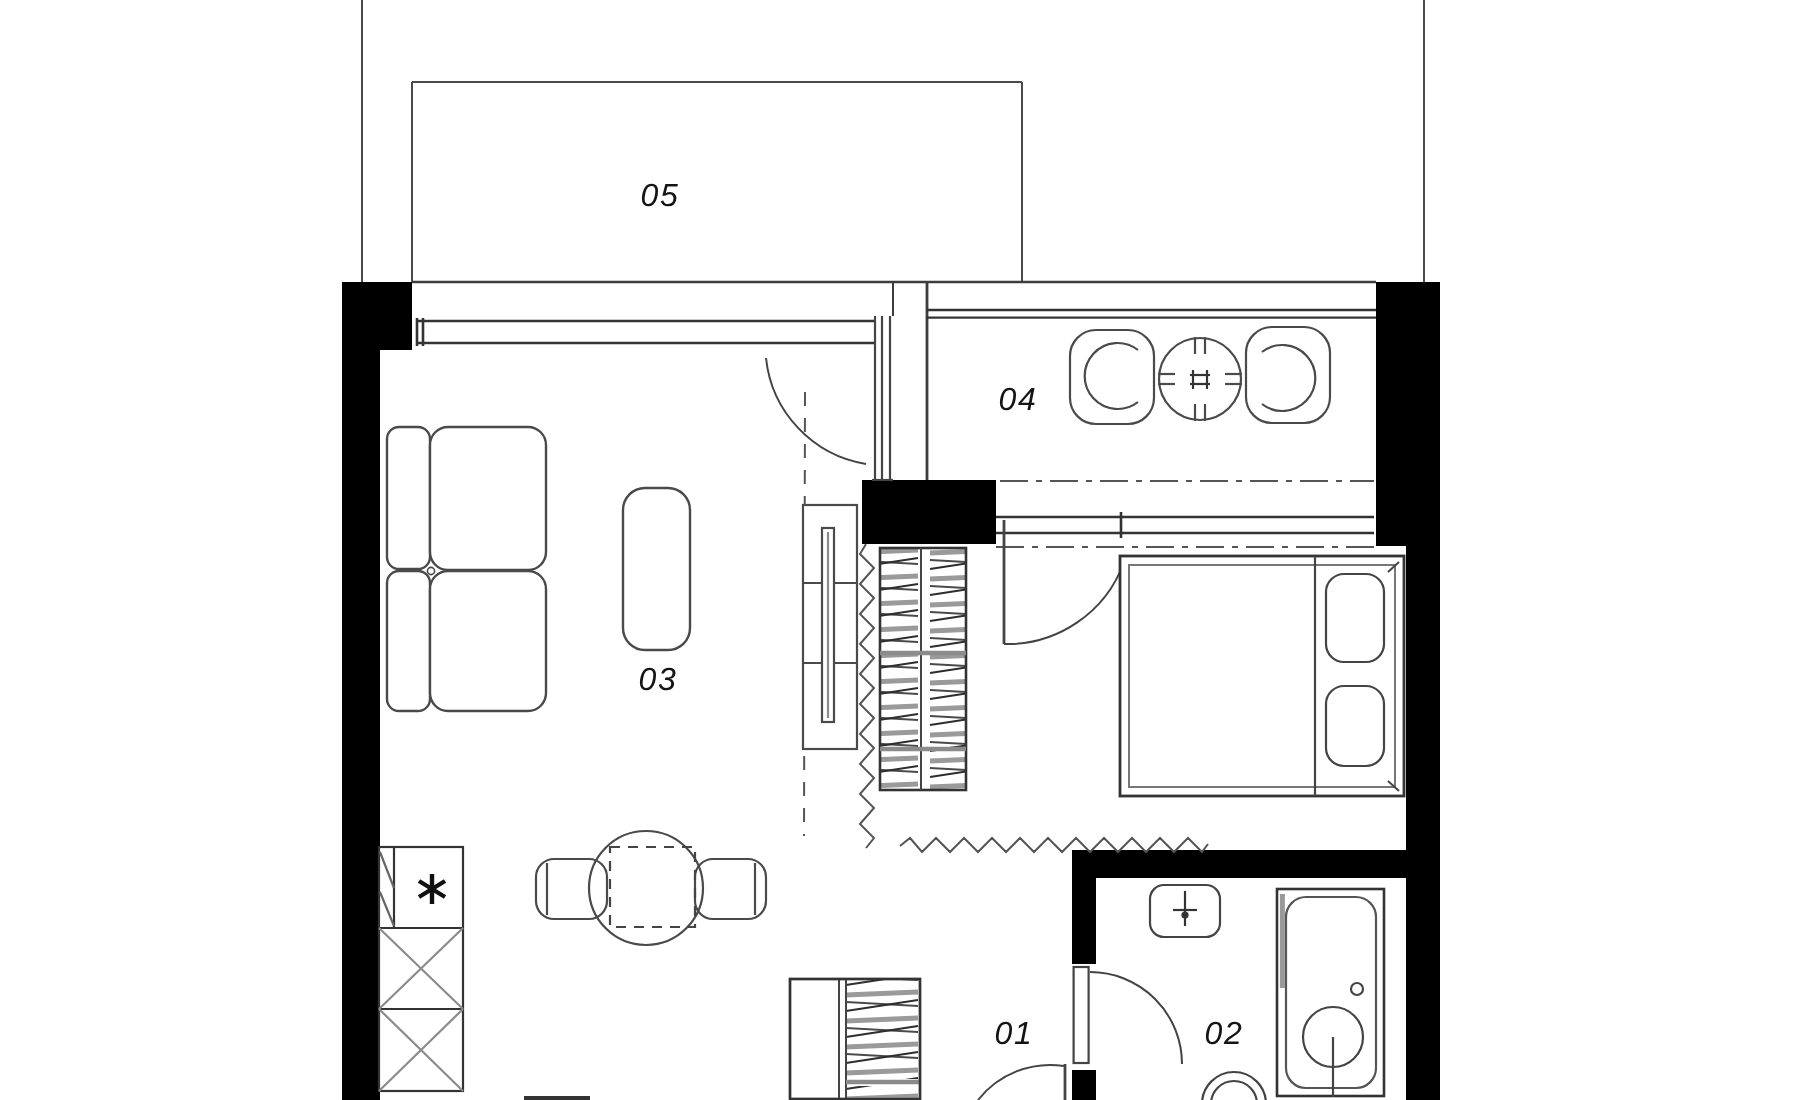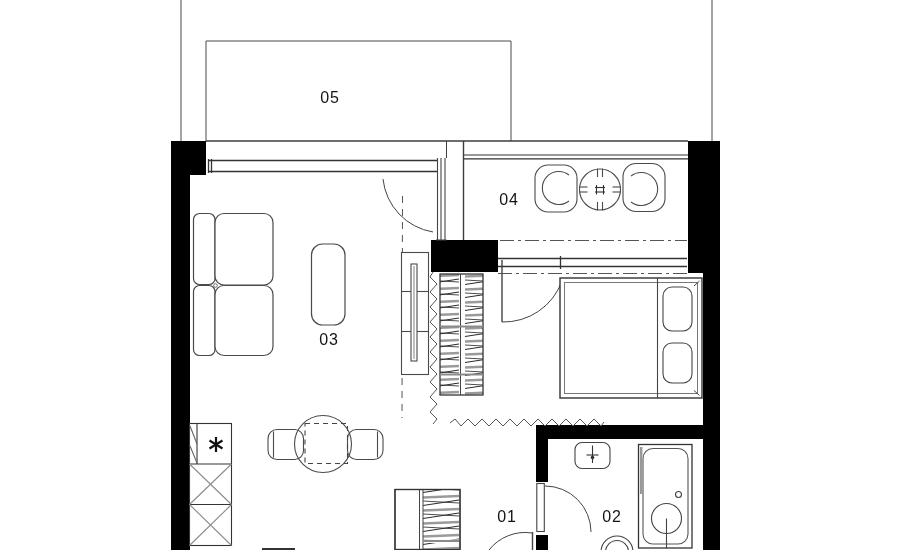--- a/index.html
+++ b/index.html
@@ -1,16 +1,16 @@
 <!DOCTYPE html>
 <html><head>
 <meta charset="utf-8">
 <style>
   html,body{margin:0;padding:0;background:#ffffff;}
-  .plan-canvas{width:900px;height:550px;background:#ffffff;overflow:hidden;position:relative;}
+  .plan-canvas{width:900px;height:550px;background:#ffffff;overflow:hidden;position:relative;font-style:italic;}
   svg{display:block;}
   text.room-label{
     font-family:"Liberation Sans","DejaVu Sans",sans-serif;
     font-size:16px;
     letter-spacing:0.8px;
     fill:#141414;
   }
 </style>
 </head>
 <body>

